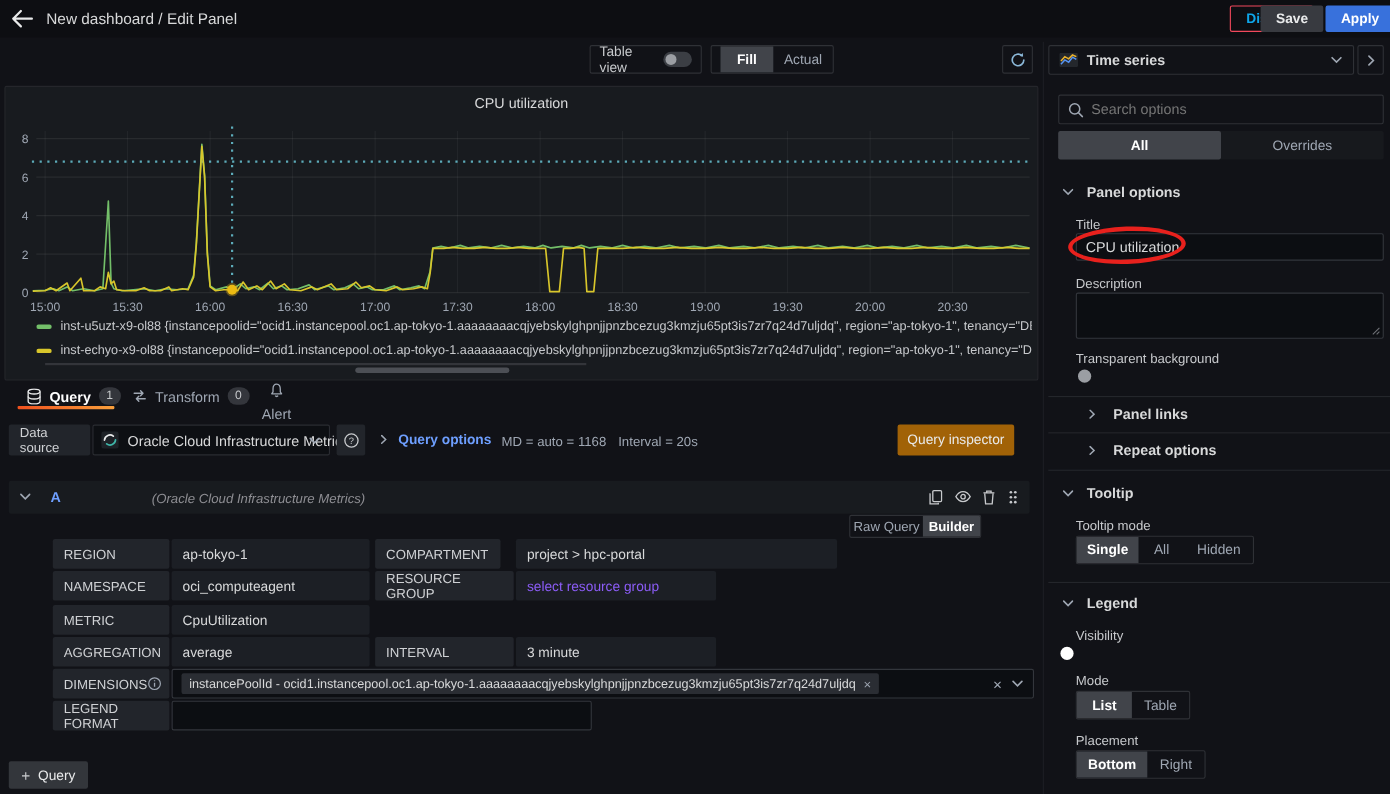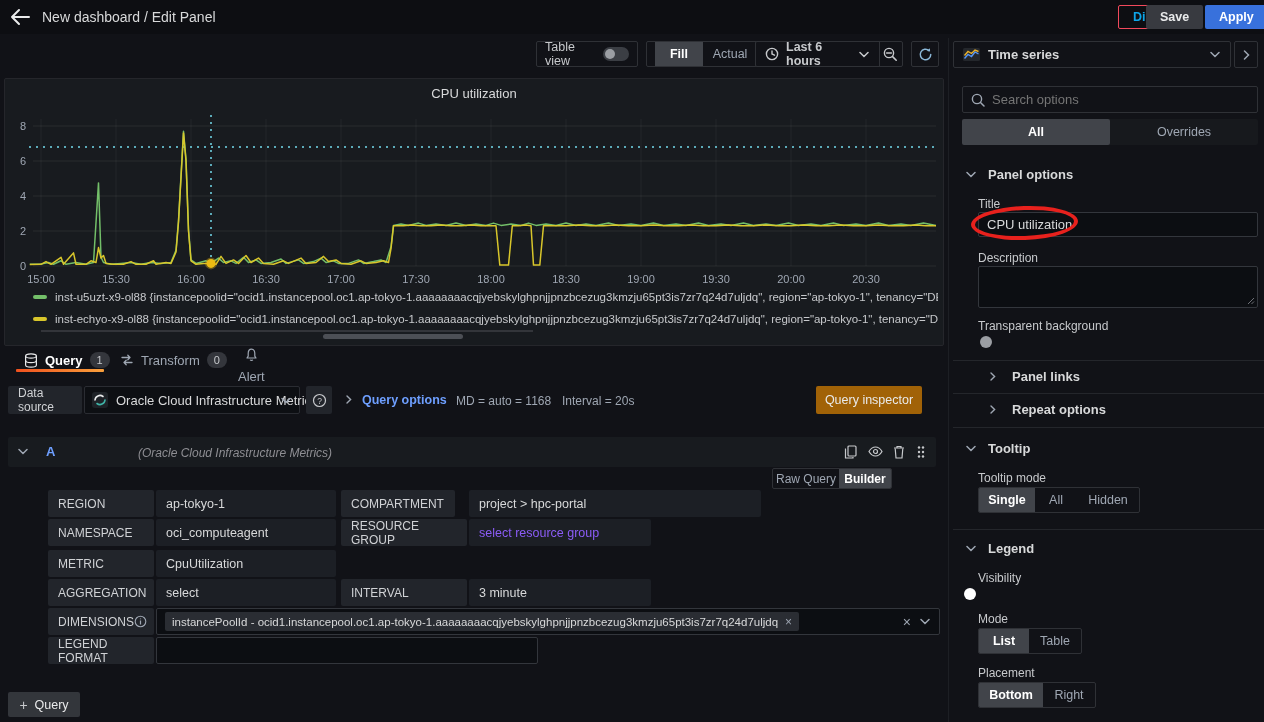--- a/index.html
+++ b/index.html
@@ -82,42 +82,20 @@
     <span class="toggle" style="width:26px; height:14px;">
         <span class="knob" style="width:10px; height:10px;"></span>
       </span>
   </div>
 
   <div class="abs seg-group" style="left:646px; top:41px; height:26px;padding-left:8px;">
     <span class="seg active" style="width:48px; height:24px;">Fill</span>
     <span class="seg" style="width:54px; height:24px;">Actual</span>
   </div>
 
-  <div class="abs tbox" style="left:755px; top:41px; width:148px;">
-    <span class="icon" style="margin-left:9px;">
-      <svg width="14" height="14" viewBox="0 0 14 14">
-          <circle cx="7" cy="7" r="5.6" stroke="#c7c9cc" stroke-width="1.4" fill="none"></circle>
-          <path d="M7 4 L7 7 L9.5 8.2" stroke="#c7c9cc" stroke-width="1.4" fill="none" stroke-linecap="round"></path>
-        </svg>
-    </span>
-    <span style="margin-left:7px; font-size:12.5px; font-weight:600; color:#c7c9cc;">Last 6 hours</span>
-    <span class="icon" style="margin-left:8px;">
-      <svg width="10" height="7" viewBox="0 0 10 7">
-          <path d="M1 1.5 L5 5.5 L9 1.5" stroke="#c7c9cc" stroke-width="1.5" fill="none" stroke-linecap="round"></path>
-        </svg>
-    </span>
-    <span style="width:1px; height:24px; background:#2f3136; margin-left:10px;"></span>
-    <span class="icon" style="width:26px;">
-      <svg width="15" height="15" viewBox="0 0 15 15">
-          <circle cx="6" cy="6" r="4.6" stroke="#c7c9cc" stroke-width="1.4" fill="none"></circle>
-          <path d="M9.6 9.6 L13.2 13.2" stroke="#c7c9cc" stroke-width="1.6" stroke-linecap="round"></path>
-          <path d="M3.6 6 L8.4 6" stroke="#c7c9cc" stroke-width="1.4" stroke-linecap="round"></path>
-        </svg>
-    </span>
-  </div>
 
   <div class="abs tbox" style="left:911px; top:41px; width:28px; justify-content:center;">
     <span class="icon">
       <svg width="15" height="15" viewBox="0 0 16 16">
           <path d="M13.6 8 A5.6 5.6 0 1 1 11.8 3.9" stroke="#8bb8d8" stroke-width="1.6" fill="none" stroke-linecap="round"></path>
           <path d="M12.6 1.2 L12.9 4.6 L9.5 4.2 Z" fill="#8bb8d8"></path>
         </svg>
     </span>
   </div>
 
@@ -328,21 +306,21 @@
 
   <div class="label-box" style="left:48px; top:519px; width:106px;">NAMESPACE</div>
   <div class="value-box" style="left:156px; top:519px; width:180px;">oci_computeagent</div>
   <div class="label-box" style="left:341px; top:519px; width:126px;">RESOURCE GROUP</div>
   <div class="value-box placeholder" style="left:469px; top:519px; width:182px; color:#8b5cf6;">select resource group</div>
 
   <div class="label-box" style="left:48px; top:550px; width:106px;">METRIC</div>
   <div class="value-box" style="left:156px; top:550px; width:180px;">CpuUtilization</div>
 
   <div class="label-box" style="left:48px; top:579px; width:106px;">AGGREGATION</div>
-  <div class="value-box" style="left:156px; top:579px; width:180px;">select</div>
+  <div class="value-box" style="left:156px; top:579px; width:180px;">average</div>
   <div class="label-box" style="left:341px; top:579px; width:126px;">INTERVAL</div>
   <div class="value-box" style="left:469px; top:579px; width:182px;">3 minute</div>
 
   <div class="label-box" style="left:48px; top:608px; width:106px; justify-content:space-between;">
     <span>DIMENSIONS</span>
     <span class="icon">
       <svg width="13" height="13" viewBox="0 0 13 13">
           <circle cx="6.5" cy="6.5" r="5.3" stroke="#9fa7b3" stroke-width="1.1" fill="none"></circle>
           <path d="M6.5 5.6 L6.5 9.4 M6.5 3.4 L6.5 4.3" stroke="#9fa7b3" stroke-width="1.2"></path>
         </svg>

